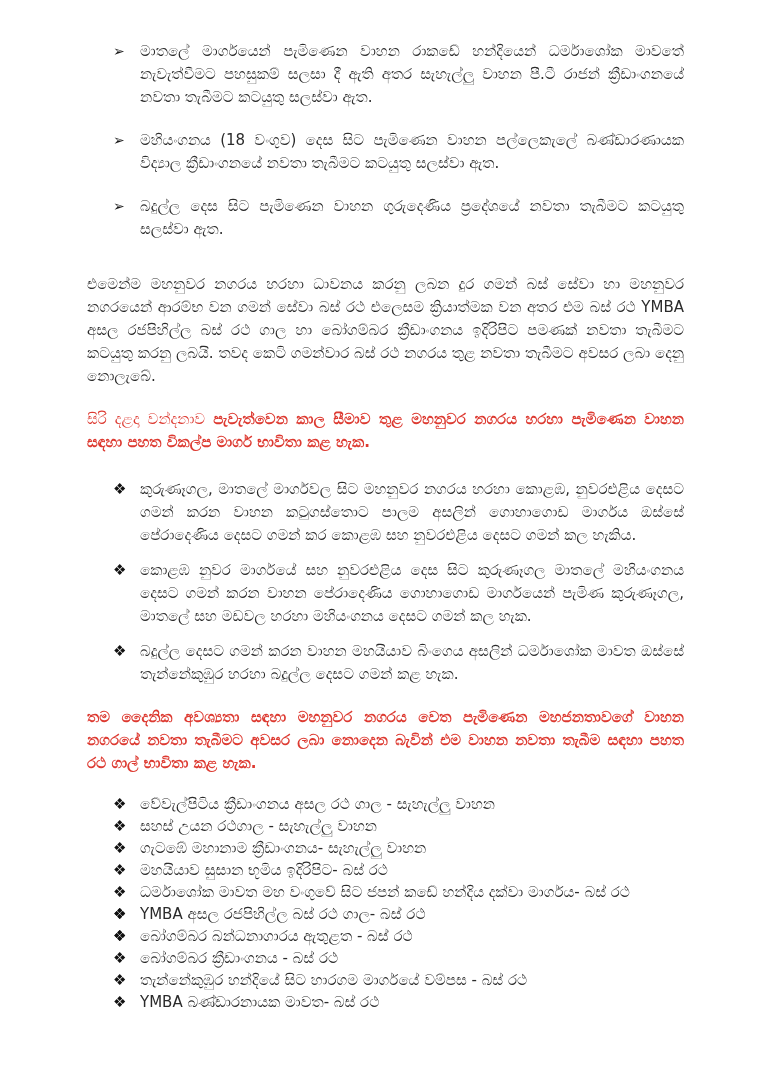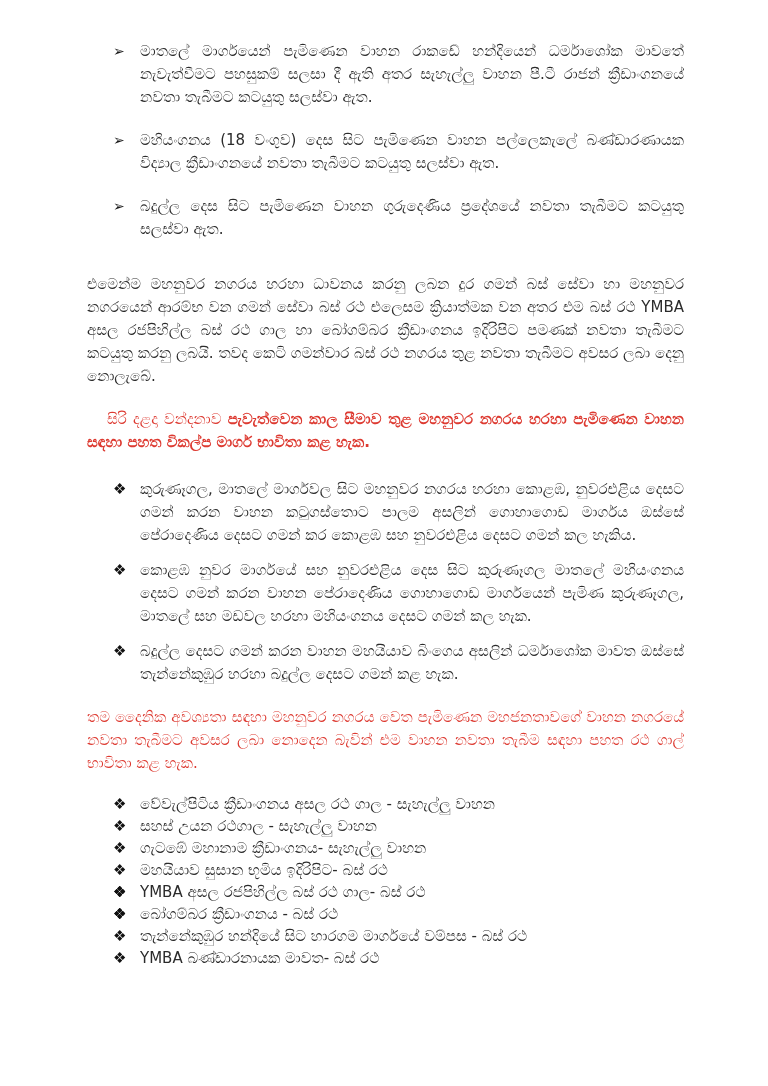--- a/index.html
+++ b/index.html
@@ -36,21 +36,21 @@
   .para1 {
     margin-top: 32px;
     text-align: justify;
   }
 
   .red-head {
     margin-top: 20px;
     text-align: justify;
     color: #dd3a31;
   }
-  .red-head .lead { font-weight: normal; margin-left: 20px; }
+  .red-head .lead { font-weight: normal; }
   .red-head .rest { font-weight: bold; }
 
   
   .diamond-list { margin-top: 24px; }
   .diamond-list li {
     padding-left: 53px;
     margin-bottom: 12px;
     text-align: justify;
   }
   .diamond-list .marker {
@@ -58,21 +58,21 @@
     left: 26px;
     top: 0;
     font-size: 15px;
     color: #111111;
   }
 
   .red-para {
     margin-top: 20px;
     text-align: justify;
     color: #dd3a31;
-    font-weight: normal;
+    font-weight: bold;
   }
 
   
   .parking-list { margin-top: 18px; }
   .parking-list li {
     padding-left: 53px;
     line-height: 22px;
     text-align: left;
   }
   .parking-list .marker {
@@ -138,33 +138,35 @@
     <li>
       <span class="marker">❖</span>
       <span>ගැටඹේ මහානාම ක්‍රීඩාංගනය- සැහැල්ලු වාහන</span>
     </li>
     <li>
       <span class="marker">❖</span>
       <span>මහයියාව සුසාන භූමිය ඉදිරිපිට- බස් රථ</span>
     </li>
     <li>
       <span class="marker">❖</span>
+      <span>ධර්මාශෝක මාවත මහ වංගුවේ සිට ජපන් කඩේ හන්දිය දක්වා මාර්ගය- බස් රථ</span>
     </li>
     <li>
       <span class="marker">❖</span>
     </li>
     <li>
       <span class="marker">❖</span>
       <span>YMBA අසල රජපිහිල්ල බස් රථ ගාල- බස් රථ</span>
     </li>
     <li>
       <span class="marker">❖</span>
     </li>
     <li>
       <span class="marker">❖</span>
+      <span>බෝගම්බර බන්ධනාගාරය ඇතුළත - බස් රථ</span>
     </li>
     <li>
       <span class="marker">❖</span>
       <span>බෝගම්බර ක්‍රීඩාංගනය - බස් රථ</span>
     </li>
     <li>
       <span class="marker">❖</span>
       <span>තැන්නේකුඹුර හන්දියේ සිට හාරගම මාර්ගයේ වම්පස - බස් රථ</span>
     </li>
     <li>

